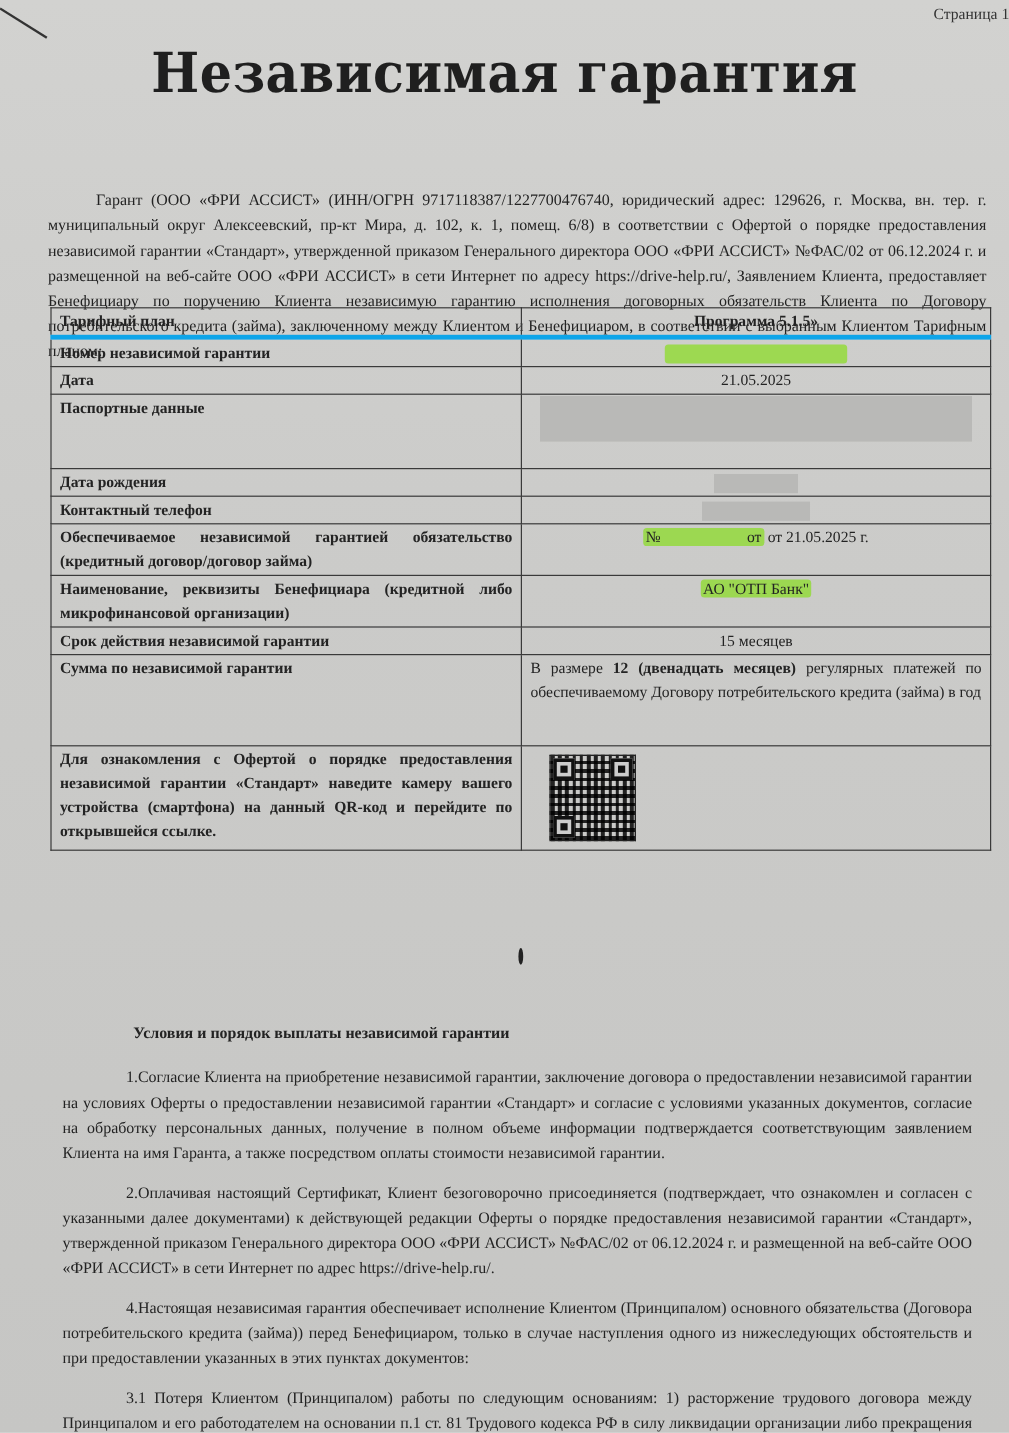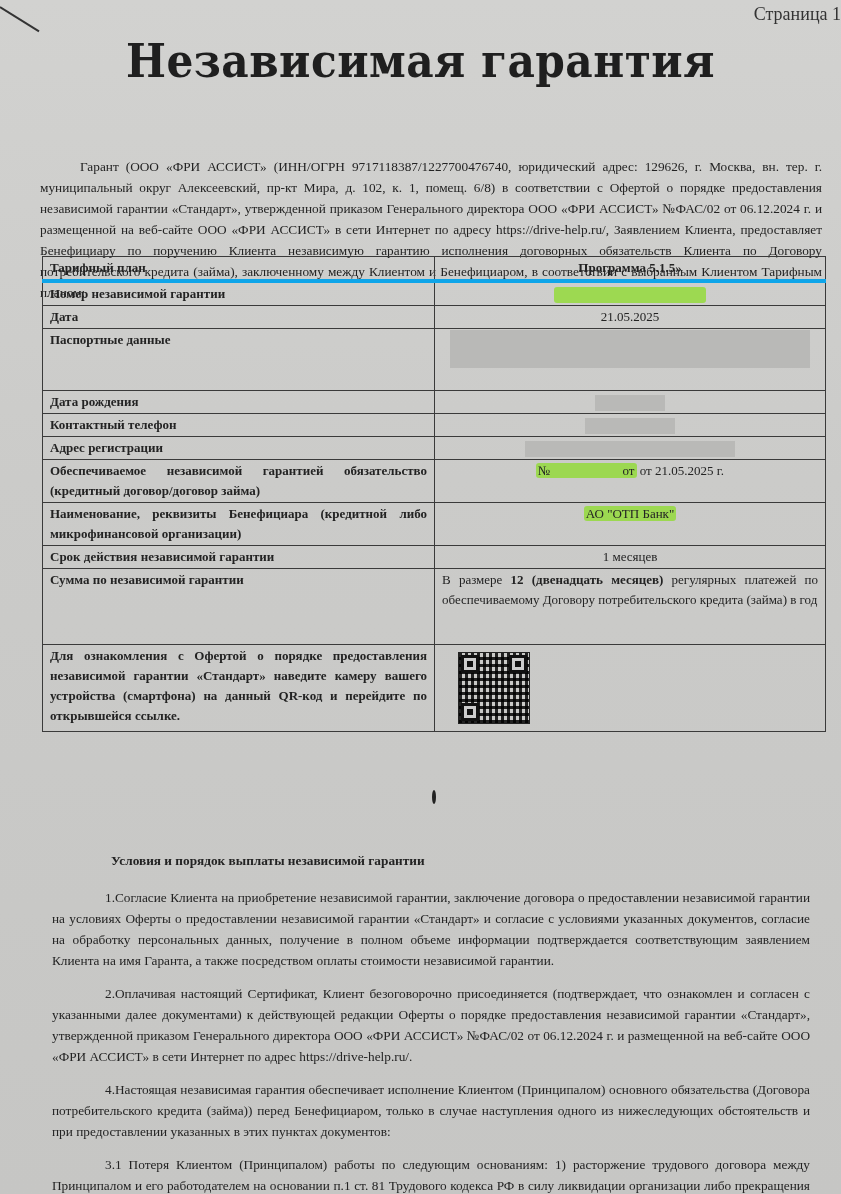--- a/index.html
+++ b/index.html
@@ -8,21 +8,21 @@
       background: linear-gradient(180deg, #d2d2d0 0%, #cbcbc9 40%, #c6c6c4 100%);
       font-family: "Liberation Serif", serif;
       color: #232323;
       position: relative;
     }
     .page-corner-line {
       position: absolute; left: 0; top: 6px; width: 46px; height: 2px;
       background: #333; transform: rotate(32deg); transform-origin: left center;
     }
     .page-num {
-      position: absolute; right: 0; top: 4px; font-size: 18px; color: #333;
+      position: absolute; right: 0; top: 4px; font-size: 13px; color: #333;
     }
     .title {
       position: absolute; left: 0; right: 0; top: 34px; text-align: center;
       font-size: 46px; font-weight: bold; letter-spacing: 0.5px;
       font-family: "DejaVu Serif", serif; color: #1f1f1f;
       transform: scaleX(0.92);
     }
     .intro {
       position: absolute; left: 40px; top: 116px; width: 782px;
       font-size: 13.3px; line-height: 21px; text-align: justify;
@@ -90,38 +90,34 @@
     <td class="r"><span class="redacted" style="width:360px;height:38px"></span></td>
   </tr>
   <tr>
     <td class="l">Дата рождения</td>
     <td class="r"><span class="redacted" style="width:70px"></span></td>
   </tr>
   <tr>
     <td class="l">Контактный телефон</td>
     <td class="r"><span class="redacted" style="width:90px"></span></td>
   </tr>
-  <tr>
-    <td class="l">Адрес регистрации</td>
-    <td class="r"><span class="redacted" style="width:210px"></span></td>
-  </tr>
   <tr style="height:42px">
     <td class="l">Обеспечиваемое независимой гарантией обязательство (кредитный договор/договор займа)</td>
     <td class="r">
       <span class="hl"><span>№</span><span style="display:inline-block;width:72px"></span>от</span>
       <span>от 21.05.2025 г.</span>
     </td>
   </tr>
   <tr style="height:42px">
     <td class="l">Наименование, реквизиты Бенефициара (кредитной либо микрофинансовой организации)</td>
     <td class="r"><span class="hl">АО "ОТП Банк"</span></td>
   </tr>
   <tr>
     <td class="l">Срок действия независимой гарантии</td>
-    <td class="r">1 месяцев</td>
+    <td class="r">15 месяцев</td>
   </tr>
   <tr style="height:76px">
     <td class="l">Сумма по независимой гарантии</td>
     <td class="r" style="text-align:justify;"><span>В размере </span><b>12 (двенадцать месяцев)</b><span> регулярных платежей по обеспечиваемому Договору потребительского кредита (займа) в год</span></td>
   </tr>
   <tr>
     <td class="l">Для ознакомления с Офертой о порядке предоставления независимой гарантии «Стандарт» наведите камеру вашего устройства (смартфона) на данный QR-код и перейдите по открывшейся ссылке.</td>
     <td class="r">
       <div class="qr">
         <div class="fp" style="left:2px;top:2px"></div>

